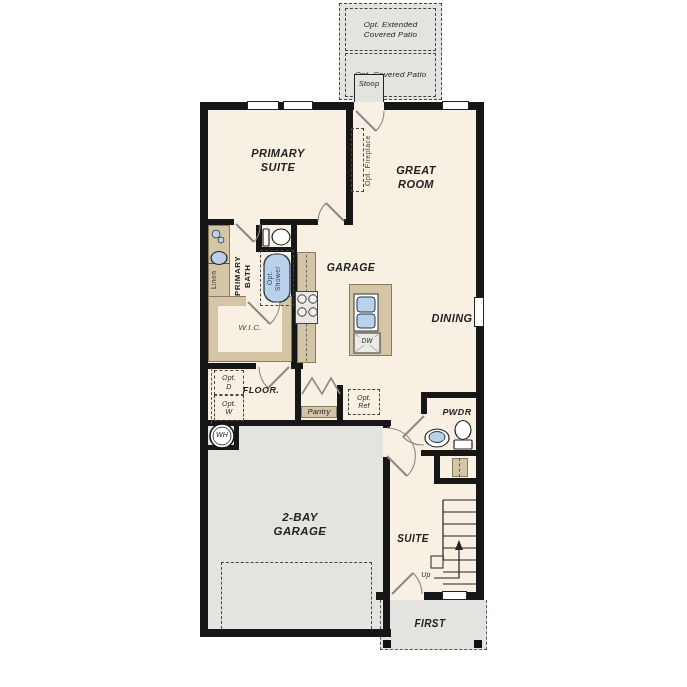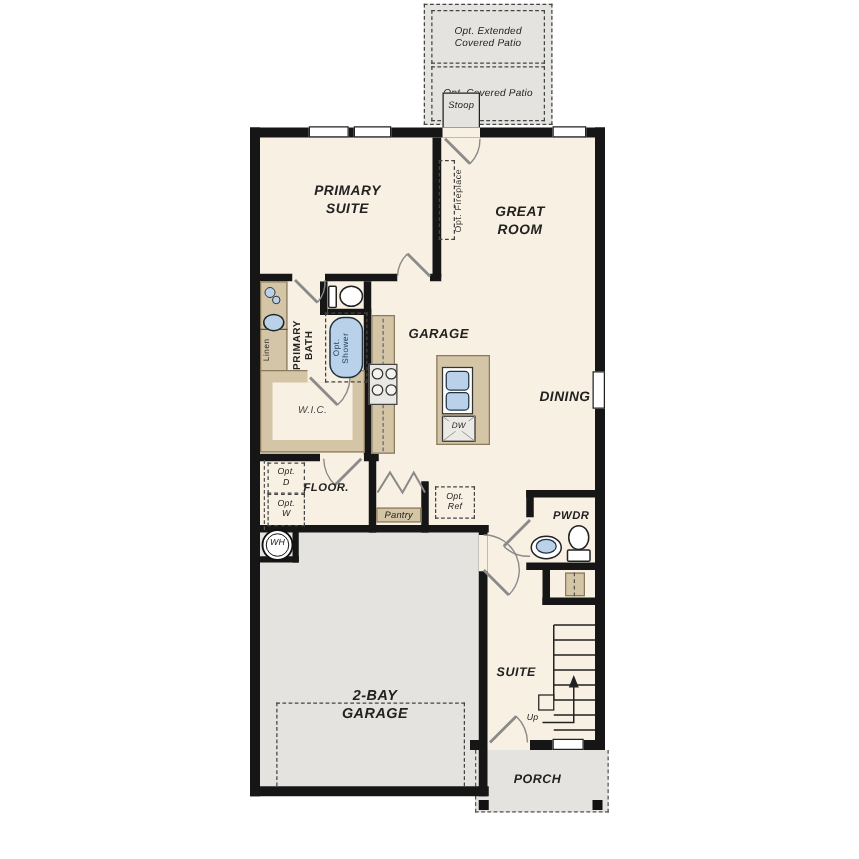--- a/index.html
+++ b/index.html
@@ -220,18 +220,18 @@
   <div class="v" style="left:266px;top:258px;height:40px;font-size:6.5px;color:#1b3a5c;">Opt.
 Shower</div>
   <div class="v" style="left:210px;top:266px;height:28px;font-size:6.5px;color:#333;">Linen</div>
   <div class="lbl n" style="left:222px;top:323px;width:56px;font-size:8px;color:#444;">W.I.C.</div>
   <div class="lbl" style="left:320px;top:261px;width:62px;font-size:10.5px;">GARAGE</div>
   <div class="lbl" style="left:422px;top:312px;width:60px;font-size:11px;">DINING</div>
   <div class="lbl n" style="left:358px;top:337px;width:18px;font-size:6.5px;background:#eceae5;">DW</div>
   <div class="lbl" style="left:241px;top:385px;width:40px;font-size:9px;">FLOOR.</div>
   <div class="lbl n" style="left:212px;top:431px;width:20px;font-size:7px;">WH</div>
   <div class="lbl" style="left:435px;top:407px;width:44px;font-size:9px;">PWDR</div>
-  <div class="lbl" style="left:255px;top:510px;width:90px;font-size:11.5px;margin-top:40px;">2-BAY
+  <div class="lbl" style="left:255px;top:510px;width:90px;font-size:11.5px;">2-BAY
 GARAGE</div>
   <div class="lbl" style="left:388px;top:533px;width:50px;font-size:10px;">SUITE</div>
   <div class="lbl n" style="left:417px;top:571px;width:18px;font-size:7px;">Up</div>
-  <div class="lbl" style="left:403px;top:618px;width:54px;font-size:10px;">PORCH</div>
+  <div class="lbl" style="left:403px;top:618px;width:54px;font-size:10px;">FIRST</div>
 </div>
 
 </body></html>

